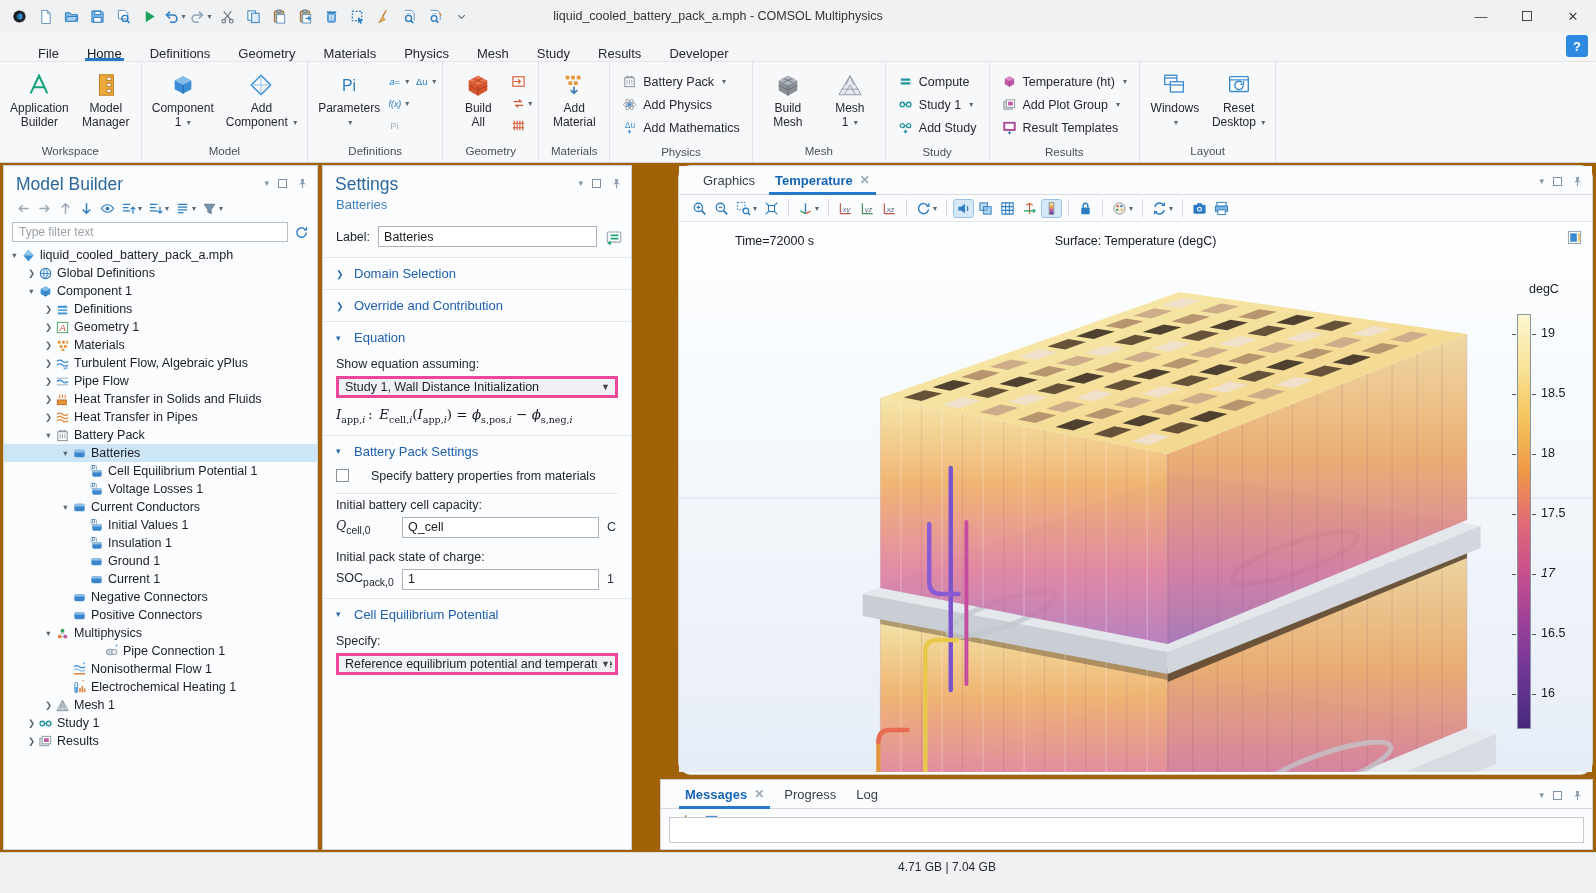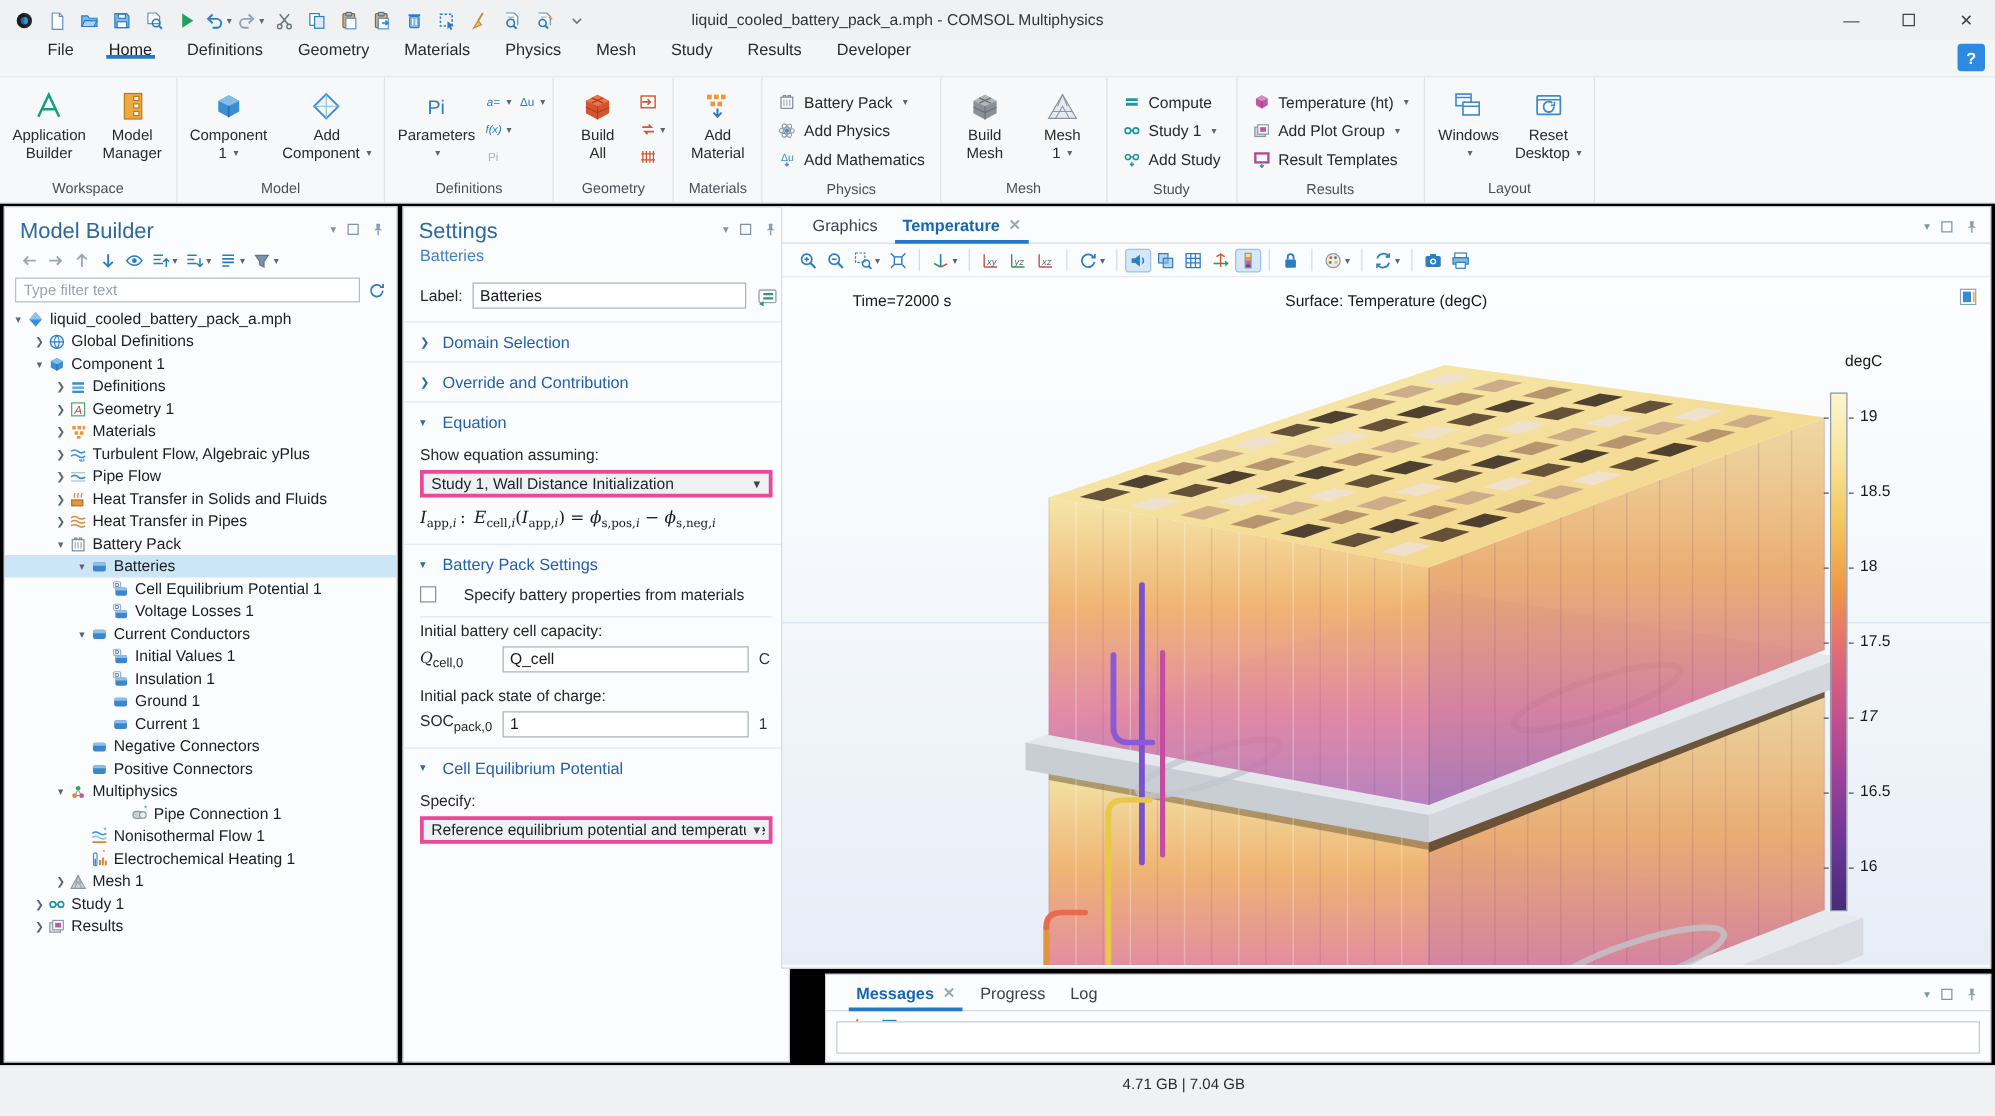--- a/index.html
+++ b/index.html
@@ -12,46 +12,46 @@
   
   .titlebar{position:absolute;top:0;left:0;right:0;height:32px;background:#f0f1f3;display:flex;align-items:center;padding-left:6px;}
   .qa-btn{display:inline-flex;align-items:center;justify-content:center;min-width:24px;height:26px;margin:0 1px;border-radius:3px;}
   .win-title{position:absolute;left:calc(50% - 80px);transform:translateX(-50%);top:0;height:32px;line-height:32px;
              font-size:12.5px;color:#333;white-space:nowrap;}
   .win-controls{position:absolute;right:0;top:0;height:32px;display:flex;}
   .wc{width:46px;height:32px;display:flex;align-items:center;justify-content:center;color:#444;font-size:13px;}
   .wc-box{width:10px;height:10px;border:1.4px solid #444;}
 
   
-  .menubar{position:absolute;top:32px;left:0;right:0;height:30px;background:#f4f5f7;display:flex;align-items:flex-start;padding-left:24px;border-bottom:1px solid #e3e5e8;}
+  .menubar{position:absolute;top:32px;left:0;right:0;height:30px;background:#f4f5f7;display:flex;align-items:flex-end;padding-left:24px;border-bottom:1px solid #e3e5e8;}
   .menu-item{padding:0 14px;display:flex;align-items:center;font-size:13px;color:#26292e;position:relative;}
   .menu-item.active{color:#14191f;}
   .menu-item.active::after{content:"";position:absolute;left:12px;right:12px;bottom:0;height:3px;background:#2579c8;}
   .help-btn{position:absolute;right:8px;top:3px;width:22px;height:22px;background:#2e8ae0;color:#fff;border-radius:3px;
             display:flex;align-items:center;justify-content:center;font-size:13px;font-weight:bold;}
 
   
   .ribbon{position:absolute;top:62px;left:0;right:0;height:101px;background:#f7f8fa;border-bottom:1px solid #d0d4d9;display:flex;}
   .rb-group{display:flex;flex-direction:column;border-right:1px solid #e0e3e7;padding:2px 4px 0 4px;}
   .rb-content{flex:1;display:flex;align-items:flex-start;}
   .rb-label{height:19px;text-align:center;font-size:11.5px;color:#4a4f55;line-height:17px;}
   .rb-big{display:flex;flex-direction:column;align-items:center;justify-content:flex-start;min-width:62px;padding:5px 6px 0 6px;border-radius:3px;}
   .rb-big .rb-ictop{height:32px;display:flex;align-items:center;justify-content:center;}
   .rb-big .rb-lines{text-align:center;font-size:12px;line-height:1.2;color:#26292e;}
   .rb-col{display:flex;flex-direction:column;justify-content:space-between;padding:6px 2px 4px 2px;}
   .rb-colrow{display:flex;align-items:center;gap:6px;height:22px;}
   .rb-rows{display:flex;flex-direction:column;justify-content:space-between;padding:6px 4px 5px 4px;}
   .rb-row{display:flex;align-items:center;gap:6px;height:23px;white-space:nowrap;font-size:12.5px;color:#26292e;padding:0 4px;border-radius:3px;}
 
   
-  .main{position:absolute;top:163px;left:0;right:0;bottom:41px;background:#000000;}
+  .main{position:absolute;top:163px;left:0;right:0;bottom:41px;background:#a16207;}
   .panel{position:absolute;background:#fbfcfd;border:1px solid #cfd3d8;}
   #model-builder{left:3px;top:2px;width:315px;bottom:2px;}
   #settings-panel{left:322px;top:2px;width:310px;bottom:2px;}
-  #graphics-panel{left:625px;top:2px;right:3px;height:610px;}
+  #graphics-panel{left:678px;top:2px;right:3px;height:610px;border-radius:13px;}
   #messages-panel{left:660px;top:616px;right:3px;bottom:2px;}
 
   .panel-title{font-size:17.5px;color:#2d689c;padding:8px 0 2px 12px;}
   .panel-controls{position:absolute;right:8px;top:10px;display:flex;align-items:center;gap:9px;color:#7f93a8;}
   .pc-caret{font-size:9px;}
   .pc-box{width:9px;height:9px;border:1.5px solid #7f93a8;}
 
   
   .mb-toolbar{display:flex;align-items:center;gap:2px;padding:2px 6px 4px 10px;}
   .mb-tb{display:inline-flex;align-items:center;padding:2px 2px;border-radius:3px;}

